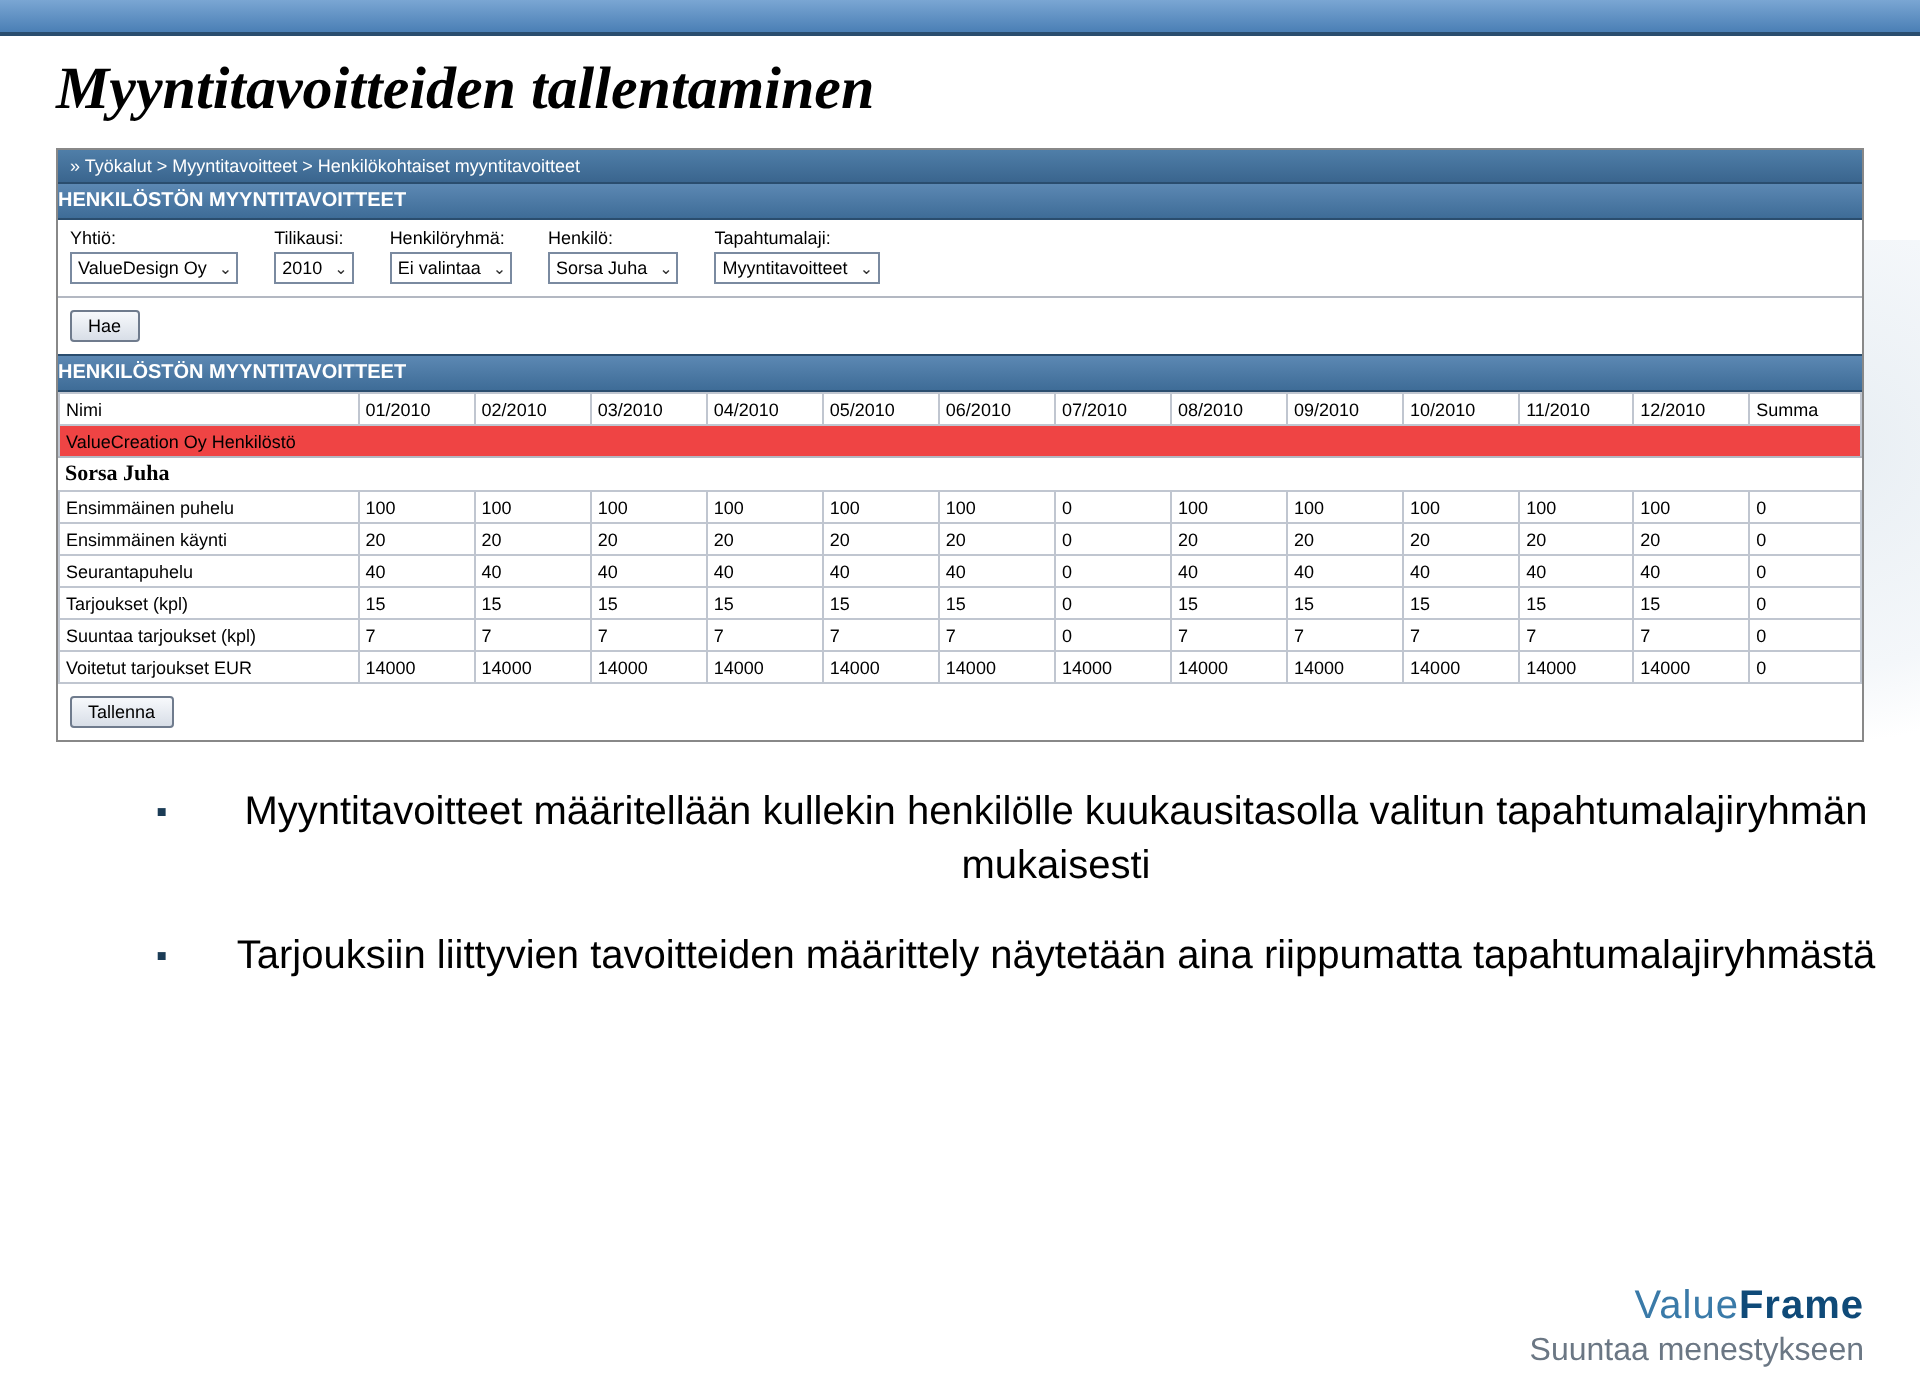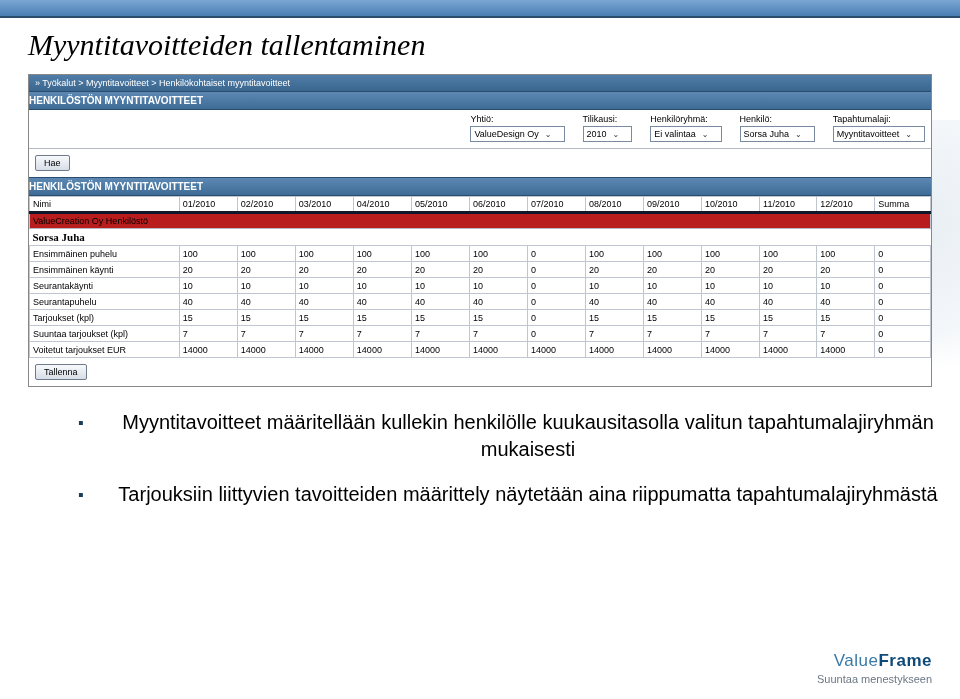--- a/index.html
+++ b/index.html
@@ -13,21 +13,21 @@
     position: relative;
   }
   .topbar {
     height: 18px;
     background: linear-gradient(#7aa6d3,#4a7fb5);
     border-bottom: 2px solid #2a4d6e;
     margin-bottom: 6px;
   }
   .page-title {
     font-size: 30px;
-    font-weight: 400;
+    font-weight: 700;
     font-style: italic;
     margin: 10px 0 12px 28px;
     font-family: Georgia, "Times New Roman", serif;
   }
   .app-shell {
     margin: 12px 28px;
     border: 1px solid #888;
     background: #fff;
     font-size: 9px;
   }
@@ -46,34 +46,33 @@
     border-top: 1px solid #2a4d6e;
     border-bottom: 1px solid #2a4d6e;
   }
   .filter-row {
     display: flex;
     gap: 18px;
     padding: 4px 6px 6px 6px;
     background: #fff;
     border-bottom: 1px solid #b3b8c2;
     align-items: flex-end;
-    justify-content: flex-end;
   }
   .filter-col label {
     display: block;
     font-size: 9px;
     margin-bottom: 2px;
   }
   .select {
     display: inline-flex;
     align-items: center;
     border: 1px solid #7a8aa0;
     background: #fff;
     height: 16px;
-    padding: 0 12px 0 3px;
+    padding: 0 2px 0 3px;
     font-size: 9px;
   }
   .select .chev {
     margin-left: 6px;
     font-size: 8px;
     color: #333;
   }
   .btn {
     display: inline-block;
     background: linear-gradient(#f7f9fc,#d8dee7);
@@ -94,23 +93,23 @@
     padding: 2px 3px;
     text-align: left;
     white-space: nowrap;
     height: 16px;
   }
   table.data th {
     background: #fff;
     font-weight: normal;
   }
   tr.subheader td {
-    background: #b91c1c;
-    font-size: 9px;
-    border-top: 3px solid #0f172a;
+    background: #ef4444;
+    font-size: 9px;
+    border-top: 1px solid #0f172a;
     border-bottom: 1px solid #b3b8c2;
   }
   tr.person td {
     background: #fff;
     font-weight: bold;
     font-family: Georgia, serif;
     font-size: 11px;
     border-left: none;
     border-right: none;
   }
@@ -138,28 +137,28 @@
     font-size: 16px;
     top: 3px;
   }
   .footer-brand {
     position: absolute;
     right: 28px;
     bottom: 14px;
     text-align: right;
   }
   .brand {
-    font-size: 17px;
+    font-size: 20px;
     font-weight: 300;
     color: #3a7aa8;
     letter-spacing: 0.5px;
   }
   .brand b { color: #0f4a78; font-weight: 700; }
   .tagline {
-    font-size: 11px;
+    font-size: 16px;
     color: #6b7784;
     margin-top: 2px;
   }
   .bg-leaf {
     position: absolute;
     right: 0;
     top: 120px;
     width: 140px;
     height: 260px;
     background: radial-gradient(circle at 70% 40%, #e8eef3 0%, #f4f7fa 60%, rgba(255,255,255,0) 80%);
@@ -271,36 +270,20 @@
           <td>20</td>
           <td>0</td>
           <td>20</td>
           <td>20</td>
           <td>20</td>
           <td>20</td>
           <td>20</td>
           <td>0</td>
         </tr>
         <tr class="datarow">
-          <td>Seurantakäynti</td>
-          <td>10</td>
-          <td>10</td>
-          <td>10</td>
-          <td>10</td>
-          <td>10</td>
-          <td>10</td>
-          <td>0</td>
-          <td>10</td>
-          <td>10</td>
-          <td>10</td>
-          <td>10</td>
-          <td>10</td>
-          <td>0</td>
-        </tr>
-        <tr class="datarow">
           <td>Seurantapuhelu</td>
           <td>40</td>
           <td>40</td>
           <td>40</td>
           <td>40</td>
           <td>40</td>
           <td>40</td>
           <td>0</td>
           <td>40</td>
           <td>40</td>

